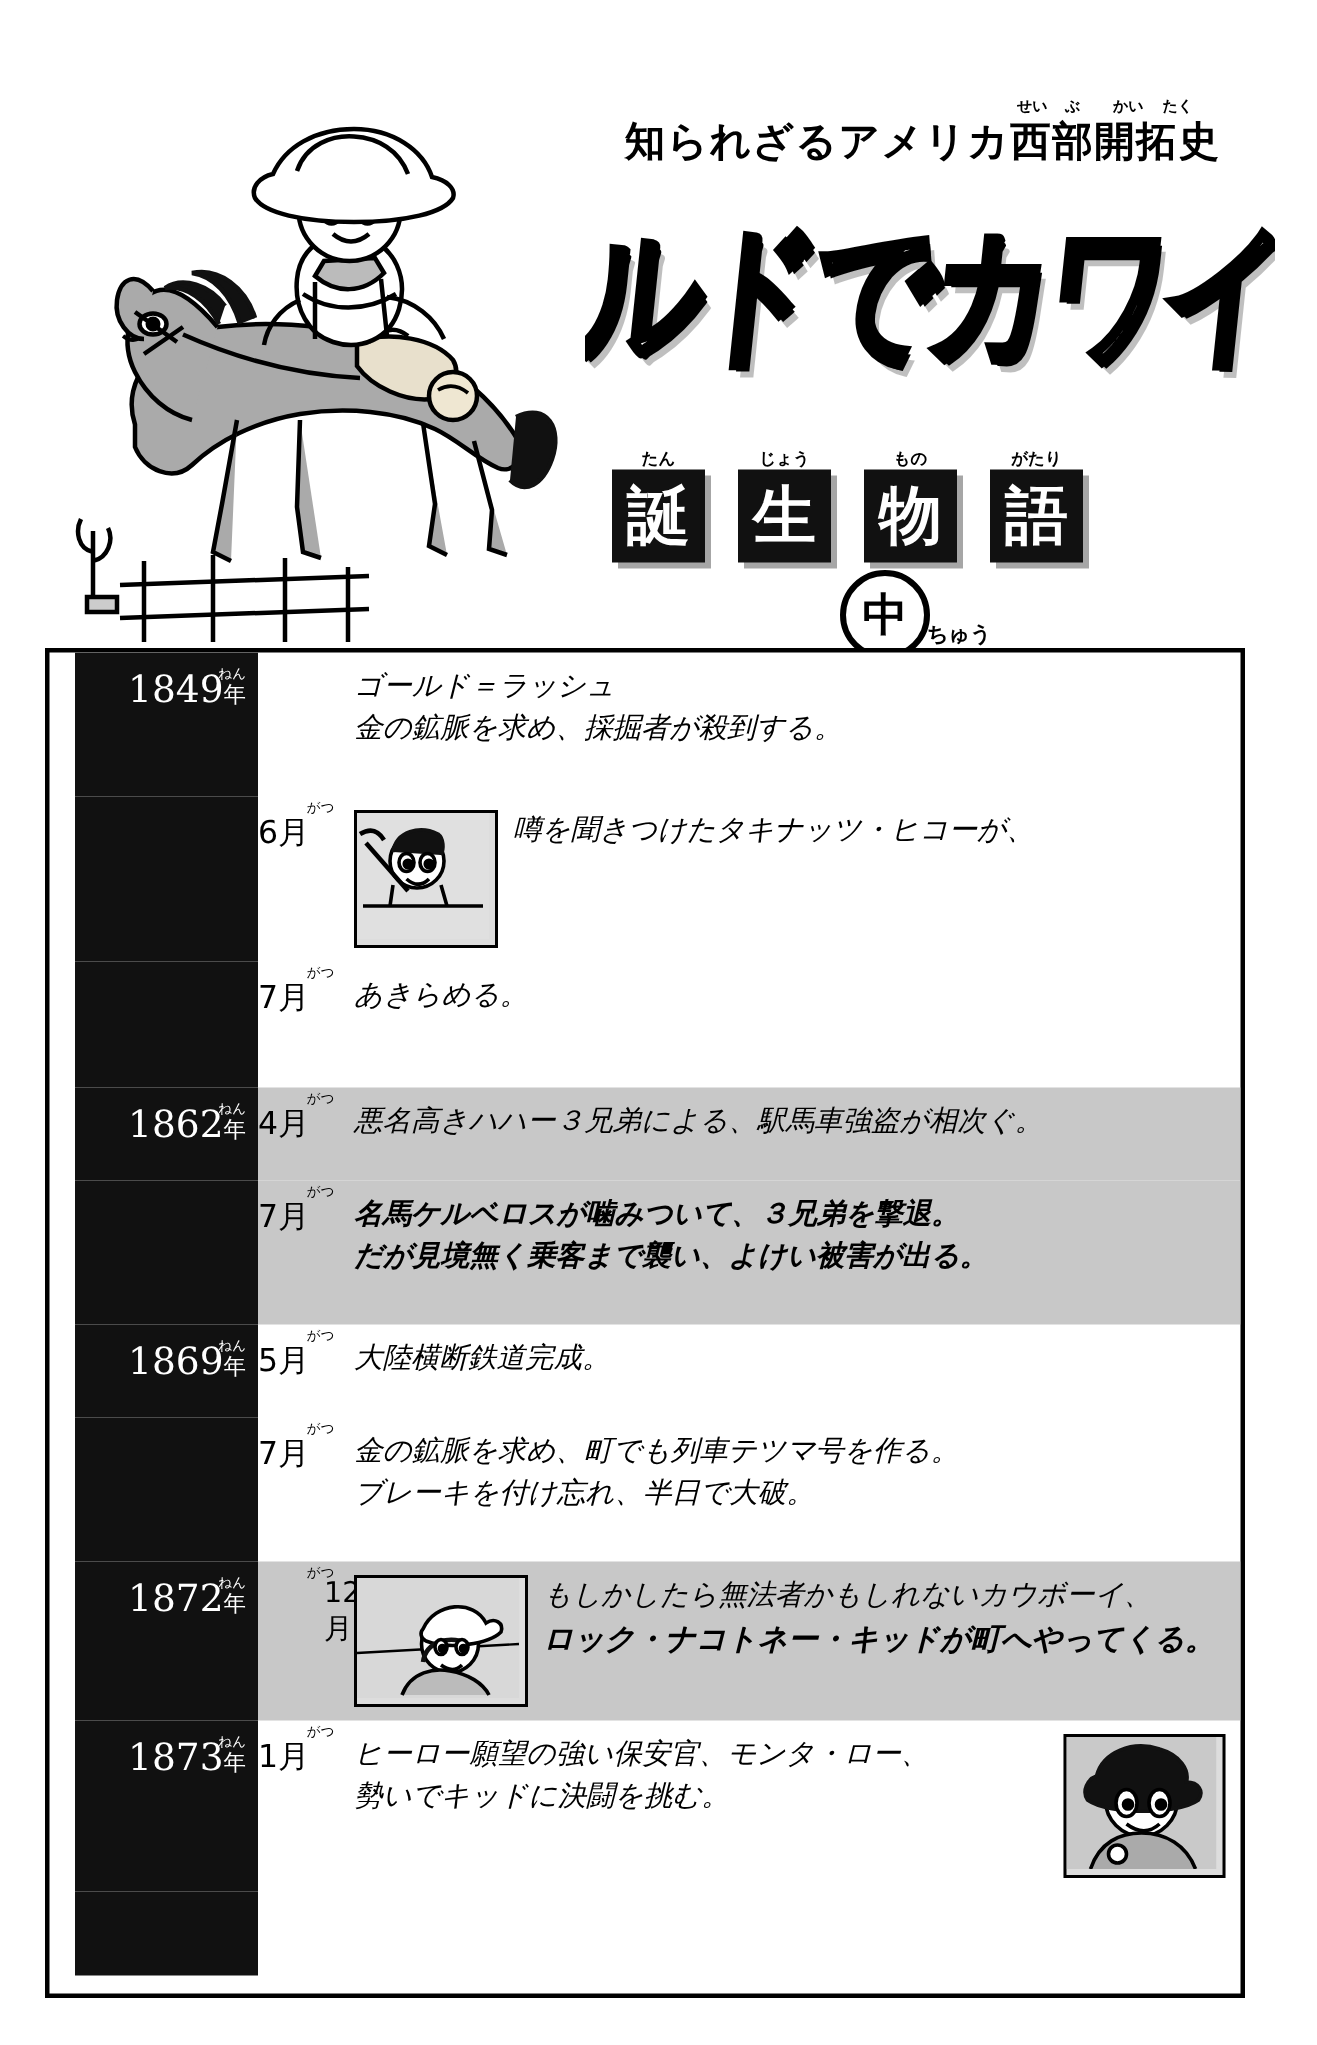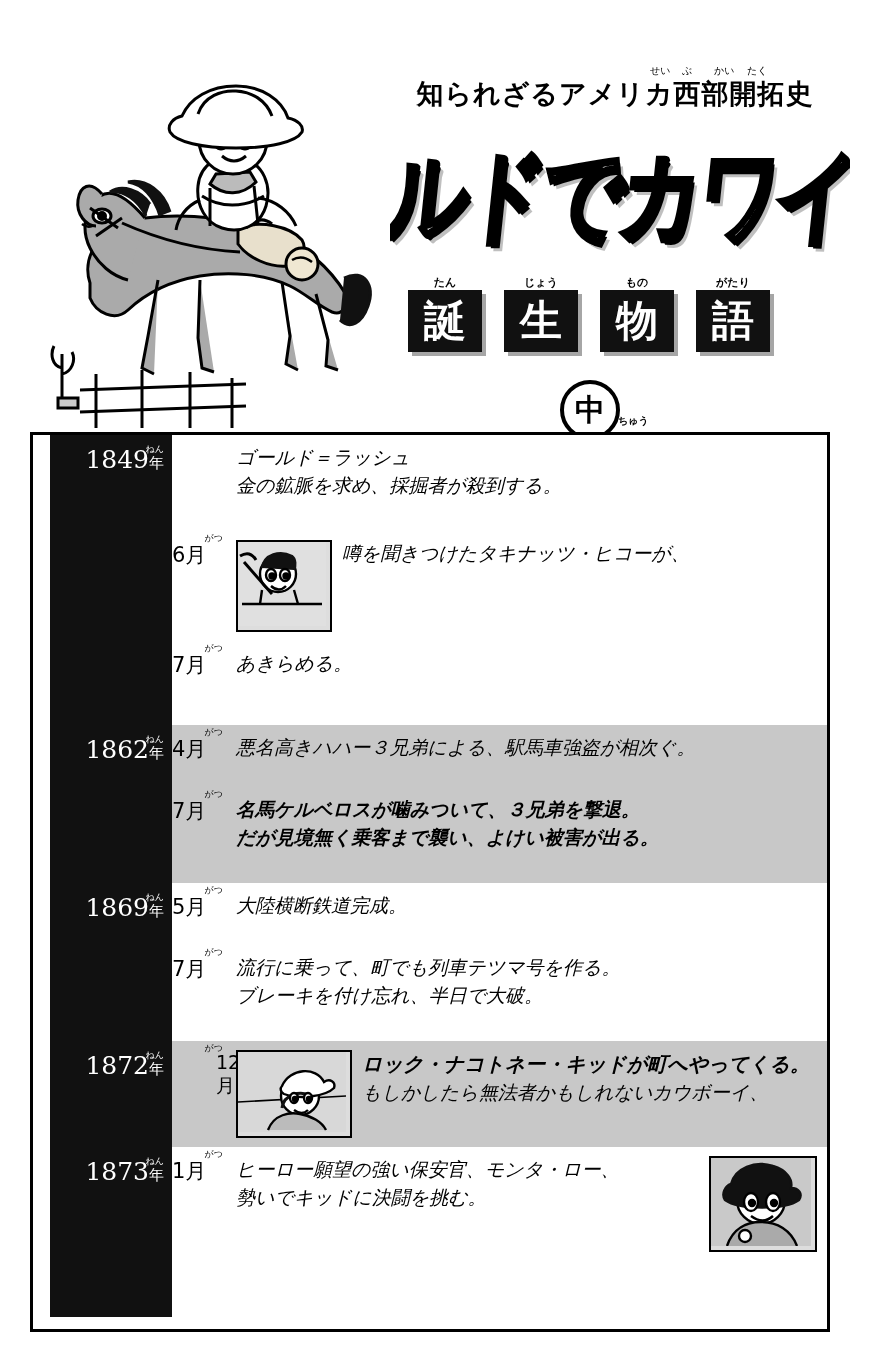--- a/index.html
+++ b/index.html
@@ -37,22 +37,23 @@
     text-align: center;
     font-size: 27px;
     font-weight: 700;
     letter-spacing: 1px;
     white-space: nowrap;
     font-family: "DejaVu Sans", sans-serif;
   }
   .subtitle .ruby-top {
     position: absolute;
     font-size: 10px;
-    font-weight: 400;
+    font-weight: 700;
     letter-spacing: 0;
+    margin-left: 28px;
   }
   .rt1 { left: 268px; top: -12px; }
   .rt2 { left: 300px; top: -12px; }
   .rt3 { left: 332px; top: -12px; }
   .rt4 { left: 365px; top: -12px; }
 
   
   .logo-main {
     position: absolute;
     left: 360px;
@@ -82,32 +83,33 @@
 
   
   .logo-sub {
     position: absolute;
     left: 378px;
     top: 262px;
     display: flex;
     gap: 22px;
   }
   .kanji-box {
-    width: 74px;
+    width: 62px;
     height: 62px;
     background: #111;
     color: #fff;
     display: flex;
     align-items: center;
     justify-content: center;
     font-size: 42px;
     font-weight: 700;
     position: relative;
     box-shadow: 4px 4px 0 rgba(0,0,0,0.35);
     font-family: "DejaVu Sans", sans-serif;
+    margin-top: 23px;
   }
   .kanji-box .ruby {
     position: absolute;
     top: -15px;
     left: 0;
     width: 100%;
     text-align: center;
     color: #000;
     font-size: 11px;
     font-weight: 700;
@@ -124,21 +126,21 @@
     align-items: center;
     justify-content: center;
     font-size: 30px;
     font-weight: 700;
     font-family: "DejaVu Sans", sans-serif;
   }
   .volume-ruby {
     position: absolute;
     left: 588px;
     top: 386px;
-    font-size: 10px;
+    font-size: 14px;
     font-weight: 700;
   }
 
   
   .illustration {
     position: absolute;
     left: 20px;
     top: 40px;
     width: 330px;
     height: 360px;
@@ -465,21 +467,21 @@
     </div>
 
     <div class="row" style="min-height:96px;">
       <div class="year-col"></div>
       <div class="month">
         <span class="g-ruby">がつ</span>
         <span>7月</span>
       </div>
       <div class="content">
         <div class="lines">
-          <div class="line">流行に乗って、町でも列車テツマ号を作る。</div>
+          <div class="line">金の鉱脈を求め、町でも列車テツマ号を作る。</div>
           <div class="line">ブレーキを付け忘れ、半日で大破。</div>
         </div>
       </div>
     </div>
 
     <div class="row shaded" style="min-height:100px;">
       <div class="year-col">
         <span class="year-label">
           <span>1872</span><span class="nen"><span class="nen-ruby">ねん</span><span>年</span></span>
         </span>
@@ -500,22 +502,22 @@
               <ellipse cx="56" cy="46" rx="4" ry="5" fill="#fff"></ellipse>
               <ellipse cx="70" cy="46" rx="4" ry="5" fill="#fff"></ellipse>
               <circle cx="57" cy="47" r="2" fill="#000"></circle>
               <circle cx="71" cy="47" r="2" fill="#000"></circle>
               <path d="M56 58 q8 6 14 0"></path>
               <path d="M30 78 C36 62 52 60 62 62 C74 64 84 70 88 78" fill="#bbb"></path>
             </g>
           </svg>
         </div>
         <div class="lines">
+          <div class="line">もしかしたら無法者かもしれないカウボーイ、</div>
           <div class="line b" style="font-size:20px;">ロック・ナコトネー・キッドが町へやってくる。</div>
-          <div class="line">もしかしたら無法者かもしれないカウボーイ、</div>
         </div>
       </div>
     </div>
 
     <div class="row" style="min-height:108px;">
       <div class="year-col">
         <span class="year-label">
           <span>1873</span><span class="nen"><span class="nen-ruby">ねん</span><span>年</span></span>
         </span>
       </div>

